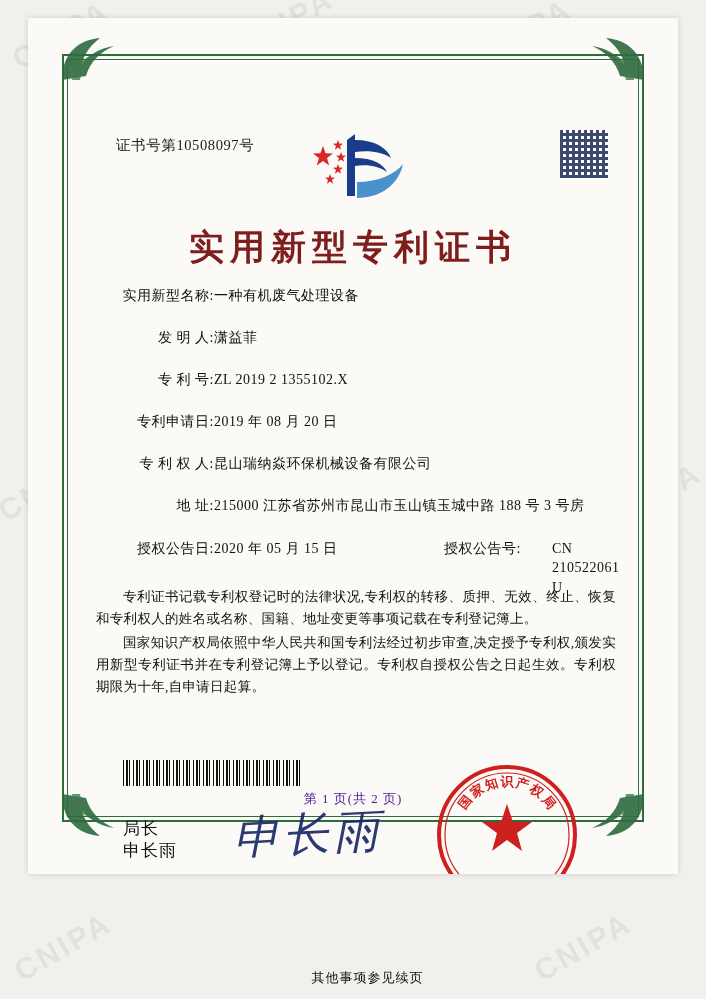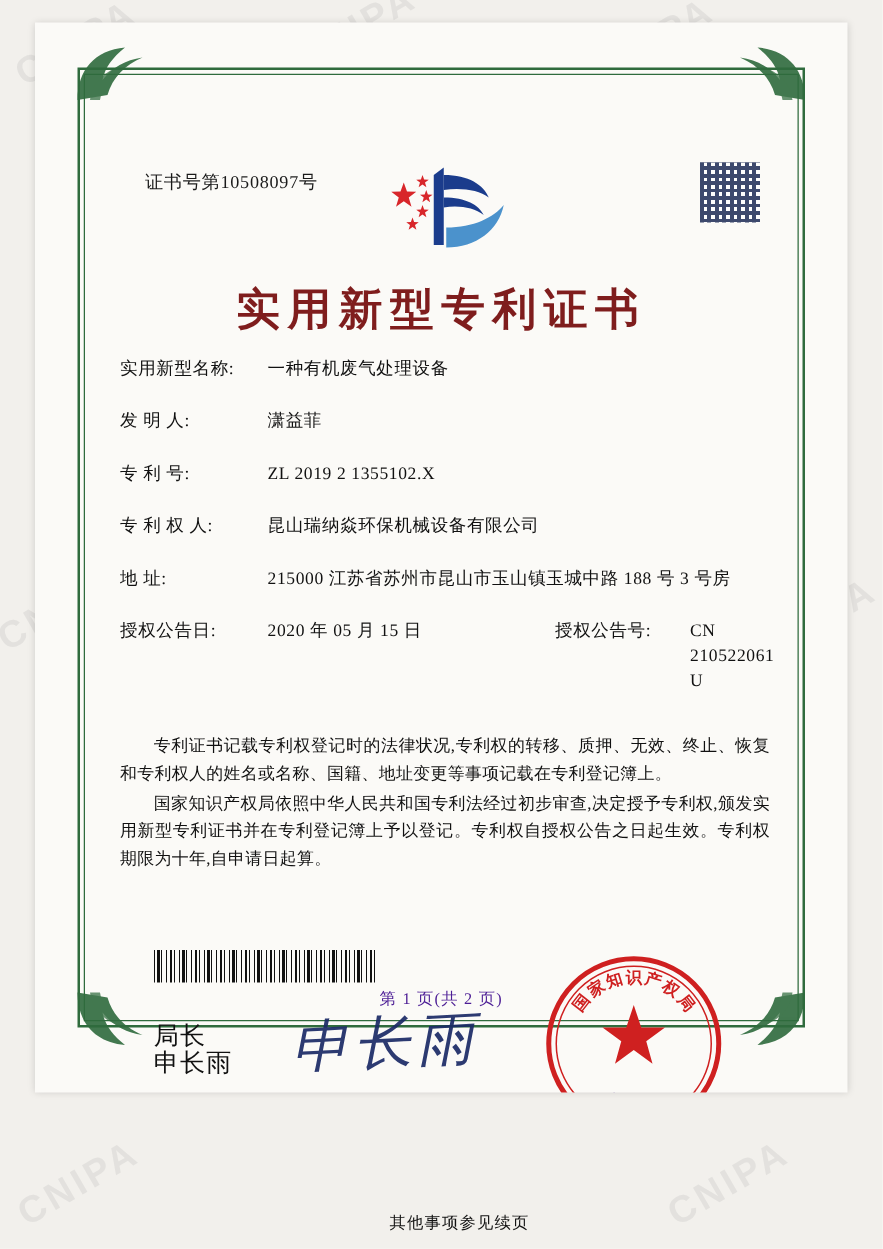--- a/index.html
+++ b/index.html
@@ -136,20 +136,21 @@
     display: flex;
     align-items: baseline;
     margin-bottom: 22.5px;
     line-height: 1.4;
   }
   .lbl {
     width: 118px;
     flex: 0 0 118px;
     letter-spacing: .5px;
     white-space: nowrap;
+    text-align: right;
   }
   .val {
     flex: 1;
     letter-spacing: .5px;
   }
   .row.dual .val { flex: 0 0 auto; width: 230px; }
   .lbl2 {
     flex: 0 0 auto;
     width: 108px;
     letter-spacing: .5px;
@@ -185,21 +186,21 @@
         #111 0 1px, #fbfaf7 1px 3px,
         #111 3px 5px, #fbfaf7 5px 6px,
         #111 6px 7px, #fbfaf7 7px 10px);
   }
 
   
   .sig-block {
     position: absolute;
     left: 95px;
     top: 800px;
-    font-size: 20px;
+    font-size: 17px;
     line-height: 22px;
     letter-spacing: 1px;
     color: #111;
   }
   .handwriting {
     position: absolute;
     left: 205px;
     top: 786px;
     font-size: 46px;
     color: #1b2a66;
@@ -326,20 +327,24 @@
         <div class="lbl">实用新型名称:</div>
         <div class="val">一种有机废气处理设备</div>
       </div>
       <div class="row">
         <div class="lbl">发 明 人:</div>
         <div class="val">潇益菲</div>
       </div>
       <div class="row">
         <div class="lbl">专 利 号:</div>
         <div class="val">ZL 2019 2 1355102.X</div>
+      </div>
+      <div class="row">
+        <div class="lbl">专利申请日:</div>
+        <div class="val">2019 年 08 月 20 日</div>
       </div>
       <div class="row">
         <div class="lbl">专 利 权 人:</div>
         <div class="val">昆山瑞纳焱环保机械设备有限公司</div>
       </div>
       <div class="row">
         <div class="lbl">地 址:</div>
         <div class="val">215000 江苏省苏州市昆山市玉山镇玉城中路 188 号 3 号房</div>
       </div>
       <div class="row dual">

